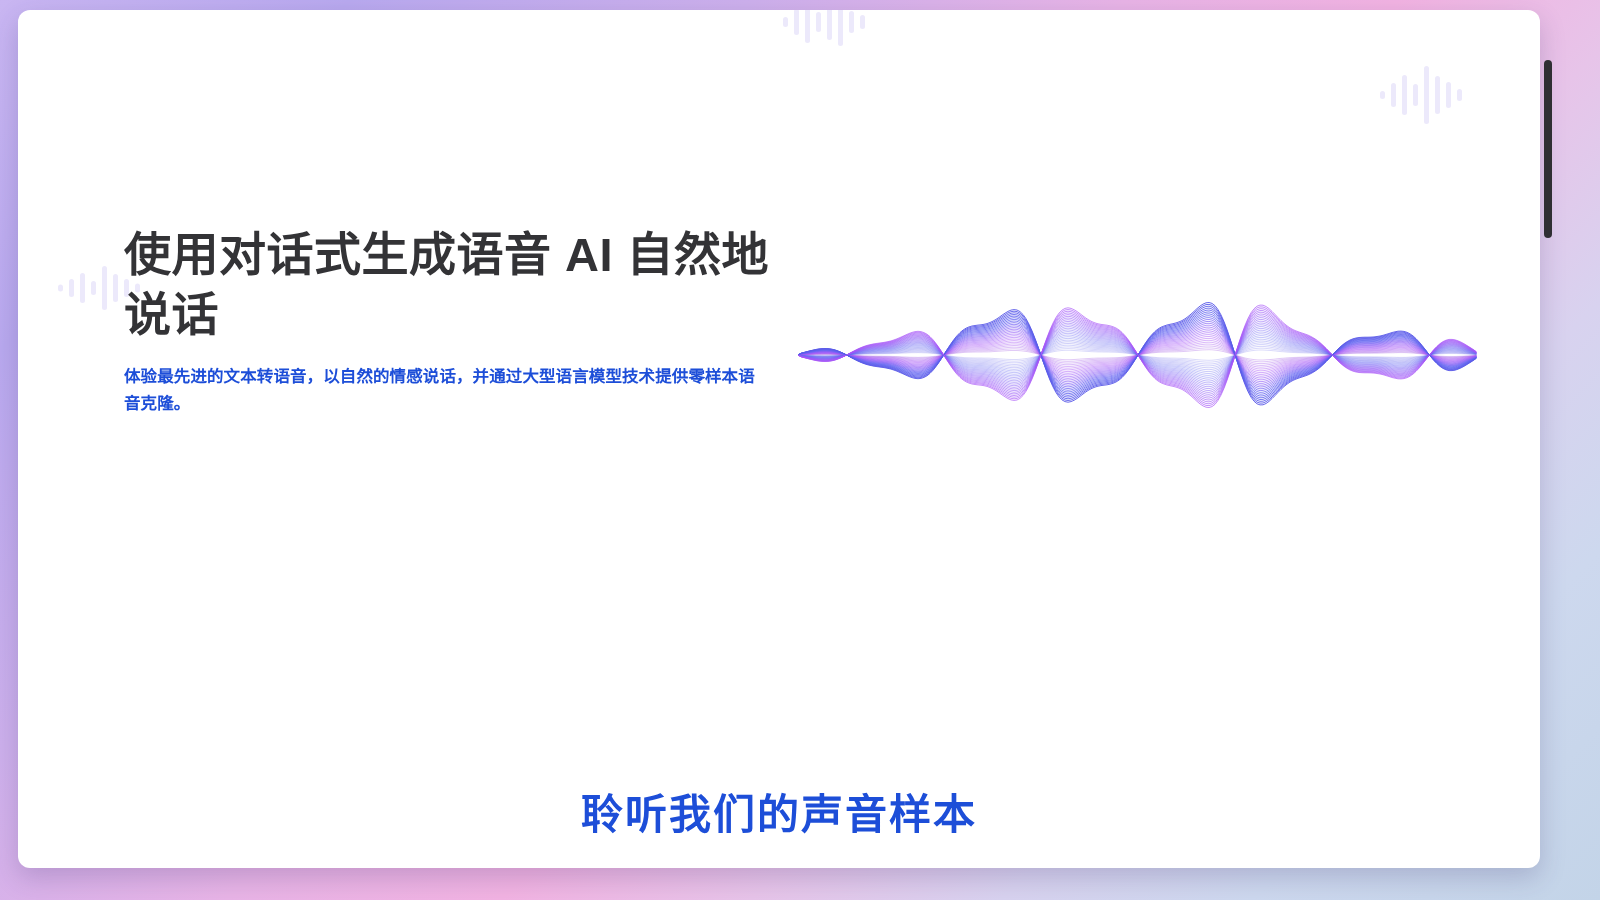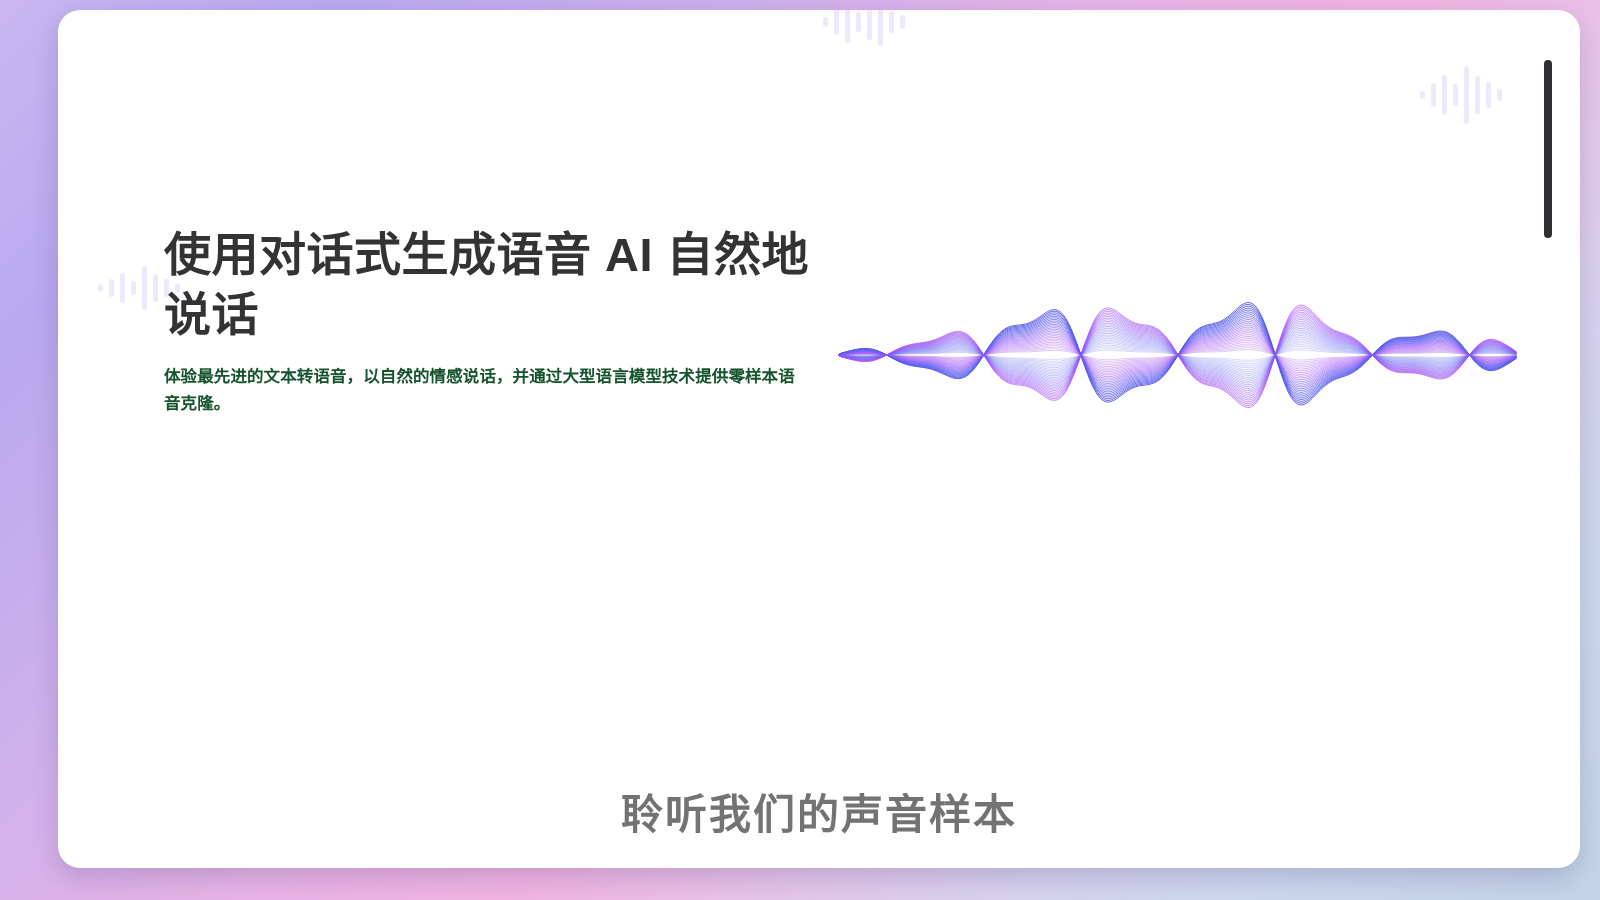--- a/index.html
+++ b/index.html
@@ -31,24 +31,23 @@
   }
 
   
   #page-card {
     position: absolute;
     left: 18px;
     top: 10px;
     width: 1522px;
     height: 858px;
     background: #ffffff;
-    border-radius: 22px;
+    border-radius: 12px;
     box-shadow: 0 10px 26px rgba(60, 50, 110, .22);
     overflow: hidden;
-    margin-left: 40px;
   }
 
   
   #scrollbar-track {
     position: absolute;
     right: 0px;
     top: 10px;
     width: 14px;
     height: 858px;
     background: transparent;
@@ -101,21 +100,21 @@
     color: #333336;
     letter-spacing: .5px;
   }
 
   #hero-sub {
     margin: 18px 0 0 0;
     width: 640px;
     font-size: 16.5px;
     line-height: 1.62;
     font-weight: 700;
-    color: #14532d;
+    color: #1d4ed8;
     letter-spacing: .1px;
   }
 
   #cta-button {
     display: inline-flex;
     align-items: center;
     justify-content: center;
     margin-top: 46px;
     width: 148px;
     height: 48px;
@@ -143,21 +142,21 @@
 
   
   #samples-heading {
     position: absolute;
     left: 0;
     top: 735px;
     width: 1522px;
     text-align: center;
     font-size: 42px;
     font-weight: 700;
-    color: #737373;
+    color: #1d4ed8;
     letter-spacing: 2px;
   }
 </style>
 </head>
 <body>
 
 <div id="viewport">
 
   <div id="page-card">
 

